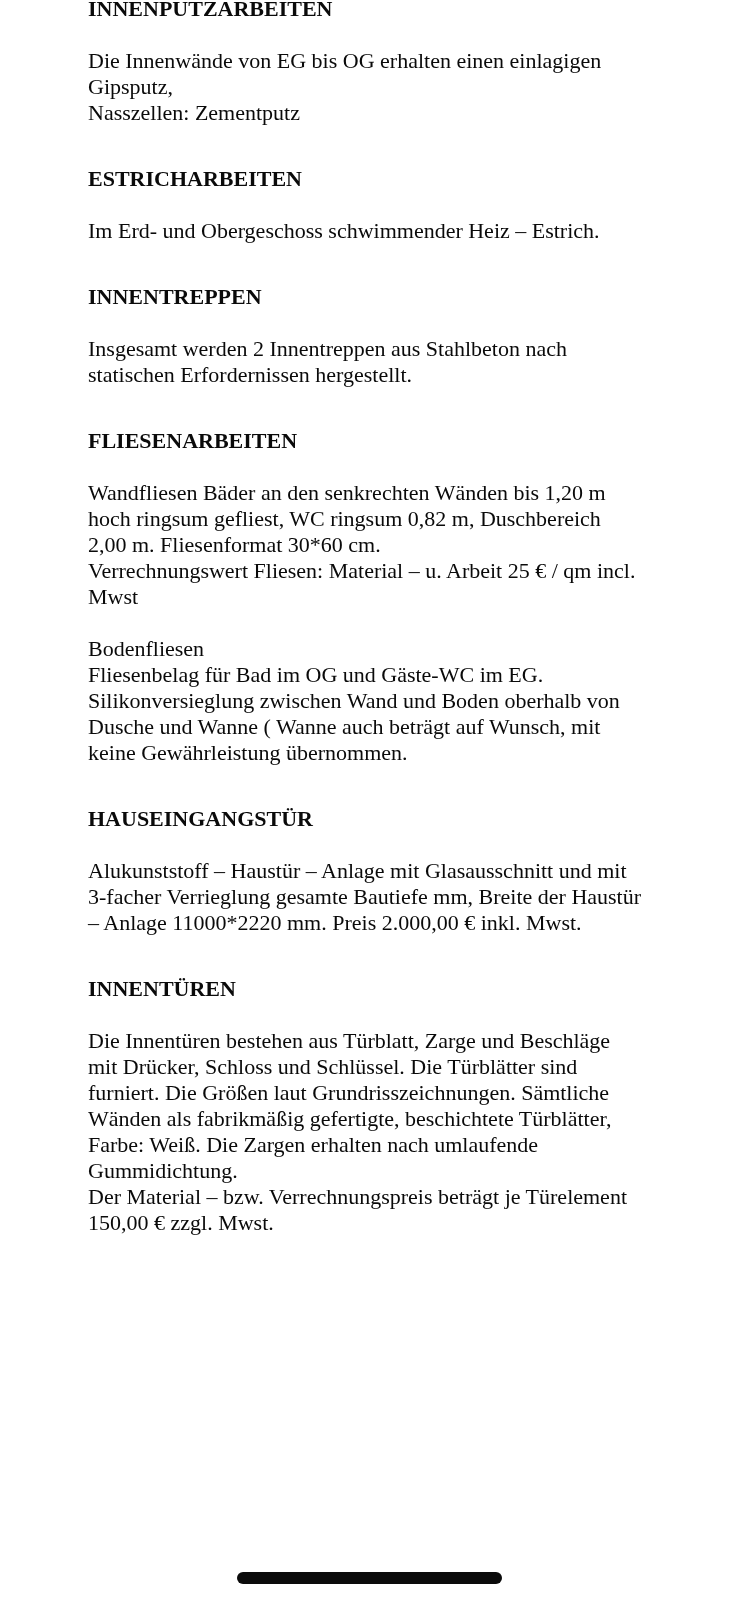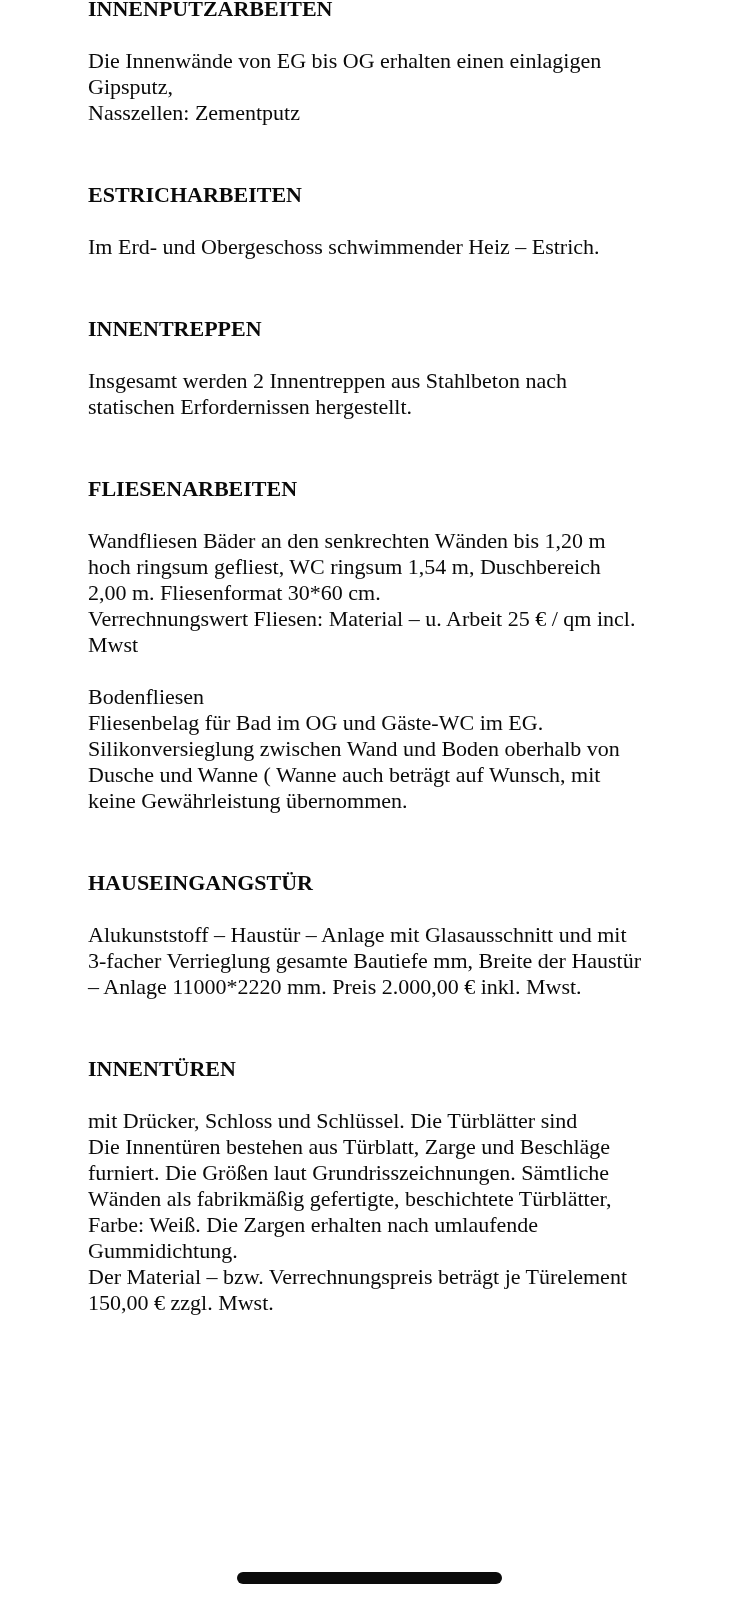--- a/index.html
+++ b/index.html
@@ -16,21 +16,21 @@
   }
   .document-content {
     position: absolute;
     top: -4px;
     left: 88px;
     right: 0;
     font-size: 22px;
     line-height: 26px;
     color: #0a0a0a;
   }
-  .section + .section { margin-top: 56px; }
+  .section + .section { margin-top: 40px; }
   .line { white-space: pre; height: 26px; }
   .heading {
     font-weight: 700;
     margin-bottom: 26px;
   }
   .subheading {
     font-weight: 400;
     margin-top: 26px;
   }
   .home-indicator {
@@ -65,21 +65,21 @@
       <div class="line heading">INNENTREPPEN</div>
       <div class="paragraph">
         <div class="line">Insgesamt werden 2 Innentreppen aus Stahlbeton nach</div>
         <div class="line">statischen Erfordernissen hergestellt.</div>
       </div>
     </div>
     <div class="section">
       <div class="line heading">FLIESENARBEITEN</div>
       <div class="paragraph">
         <div class="line">Wandfliesen Bäder an den senkrechten Wänden bis 1,20 m</div>
-        <div class="line">hoch ringsum gefliest, WC ringsum 1,54 m, Duschbereich</div>
+        <div class="line">hoch ringsum gefliest, WC ringsum 0,82 m, Duschbereich</div>
         <div class="line">2,00 m. Fliesenformat 30*60 cm.</div>
         <div class="line">Verrechnungswert Fliesen: Material – u. Arbeit 25 € / qm incl.</div>
         <div class="line">Mwst</div>
       </div>
       <div class="line subheading">Bodenfliesen</div>
       <div class="paragraph">
         <div class="line">Fliesenbelag für Bad im OG und Gäste-WC im EG.</div>
         <div class="line">Silikonversieglung zwischen Wand und Boden oberhalb von</div>
         <div class="line">Dusche und Wanne ( Wanne auch beträgt auf Wunsch, mit</div>
         <div class="line">keine Gewährleistung übernommen.</div>
@@ -89,22 +89,22 @@
       <div class="line heading">HAUSEINGANGSTÜR</div>
       <div class="paragraph">
         <div class="line">Alukunststoff – Haustür – Anlage mit Glasausschnitt und mit</div>
         <div class="line">3-facher Verrieglung gesamte Bautiefe mm, Breite der Haustür</div>
         <div class="line">– Anlage 11000*2220 mm. Preis 2.000,00 € inkl. Mwst.</div>
       </div>
     </div>
     <div class="section">
       <div class="line heading">INNENTÜREN</div>
       <div class="paragraph">
+        <div class="line">Die Innentüren bestehen aus Türblatt, Zarge und Beschläge</div>
         <div class="line">mit Drücker, Schloss und Schlüssel. Die Türblätter sind</div>
-        <div class="line">Die Innentüren bestehen aus Türblatt, Zarge und Beschläge</div>
         <div class="line">furniert. Die Größen laut Grundrisszeichnungen. Sämtliche</div>
         <div class="line">Wänden als fabrikmäßig gefertigte, beschichtete Türblätter,</div>
         <div class="line">Farbe: Weiß. Die Zargen erhalten nach umlaufende</div>
         <div class="line">Gummidichtung.</div>
         <div class="line">Der Material – bzw. Verrechnungspreis beträgt je Türelement</div>
         <div class="line">150,00 € zzgl. Mwst.</div>
       </div>
     </div>
   </div>
 

